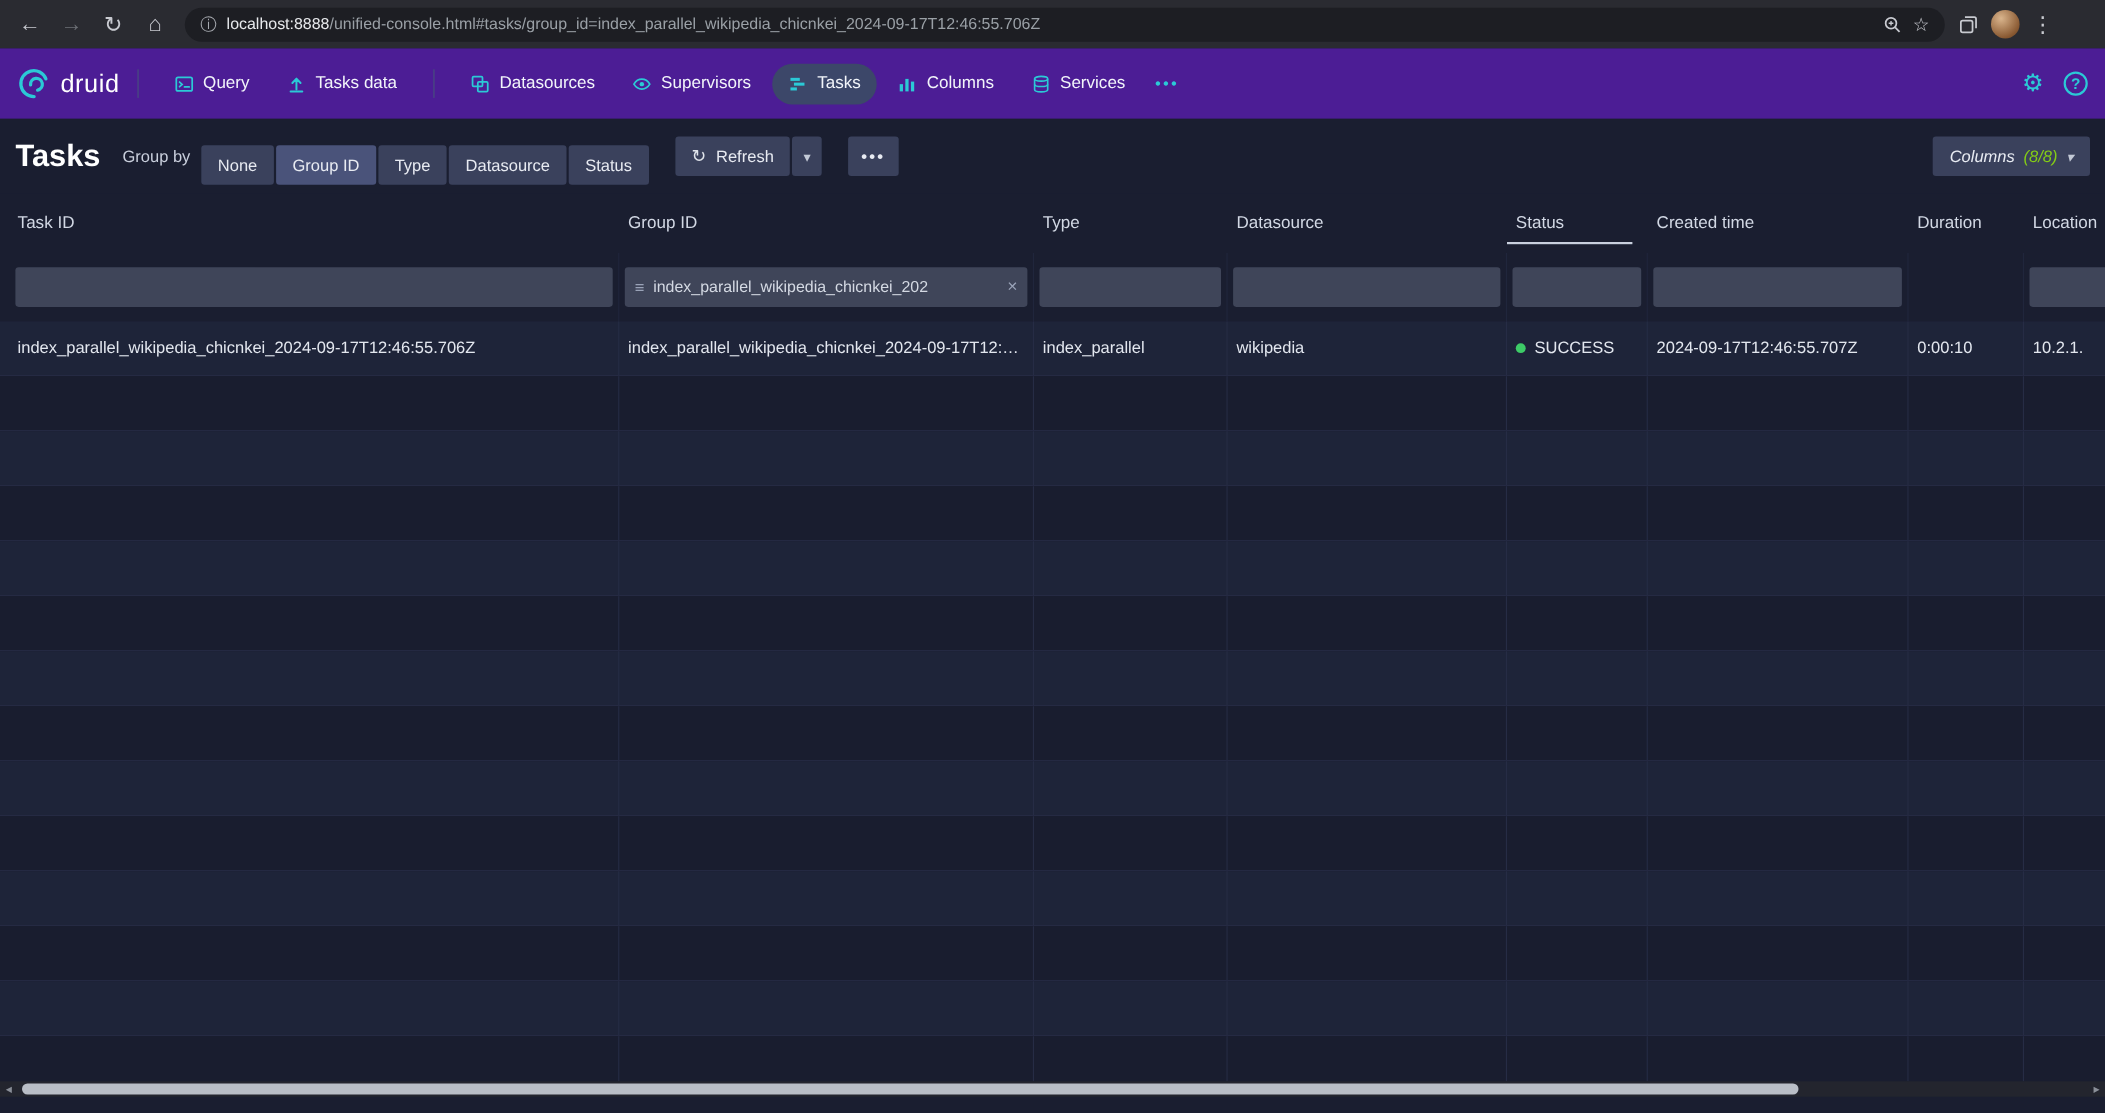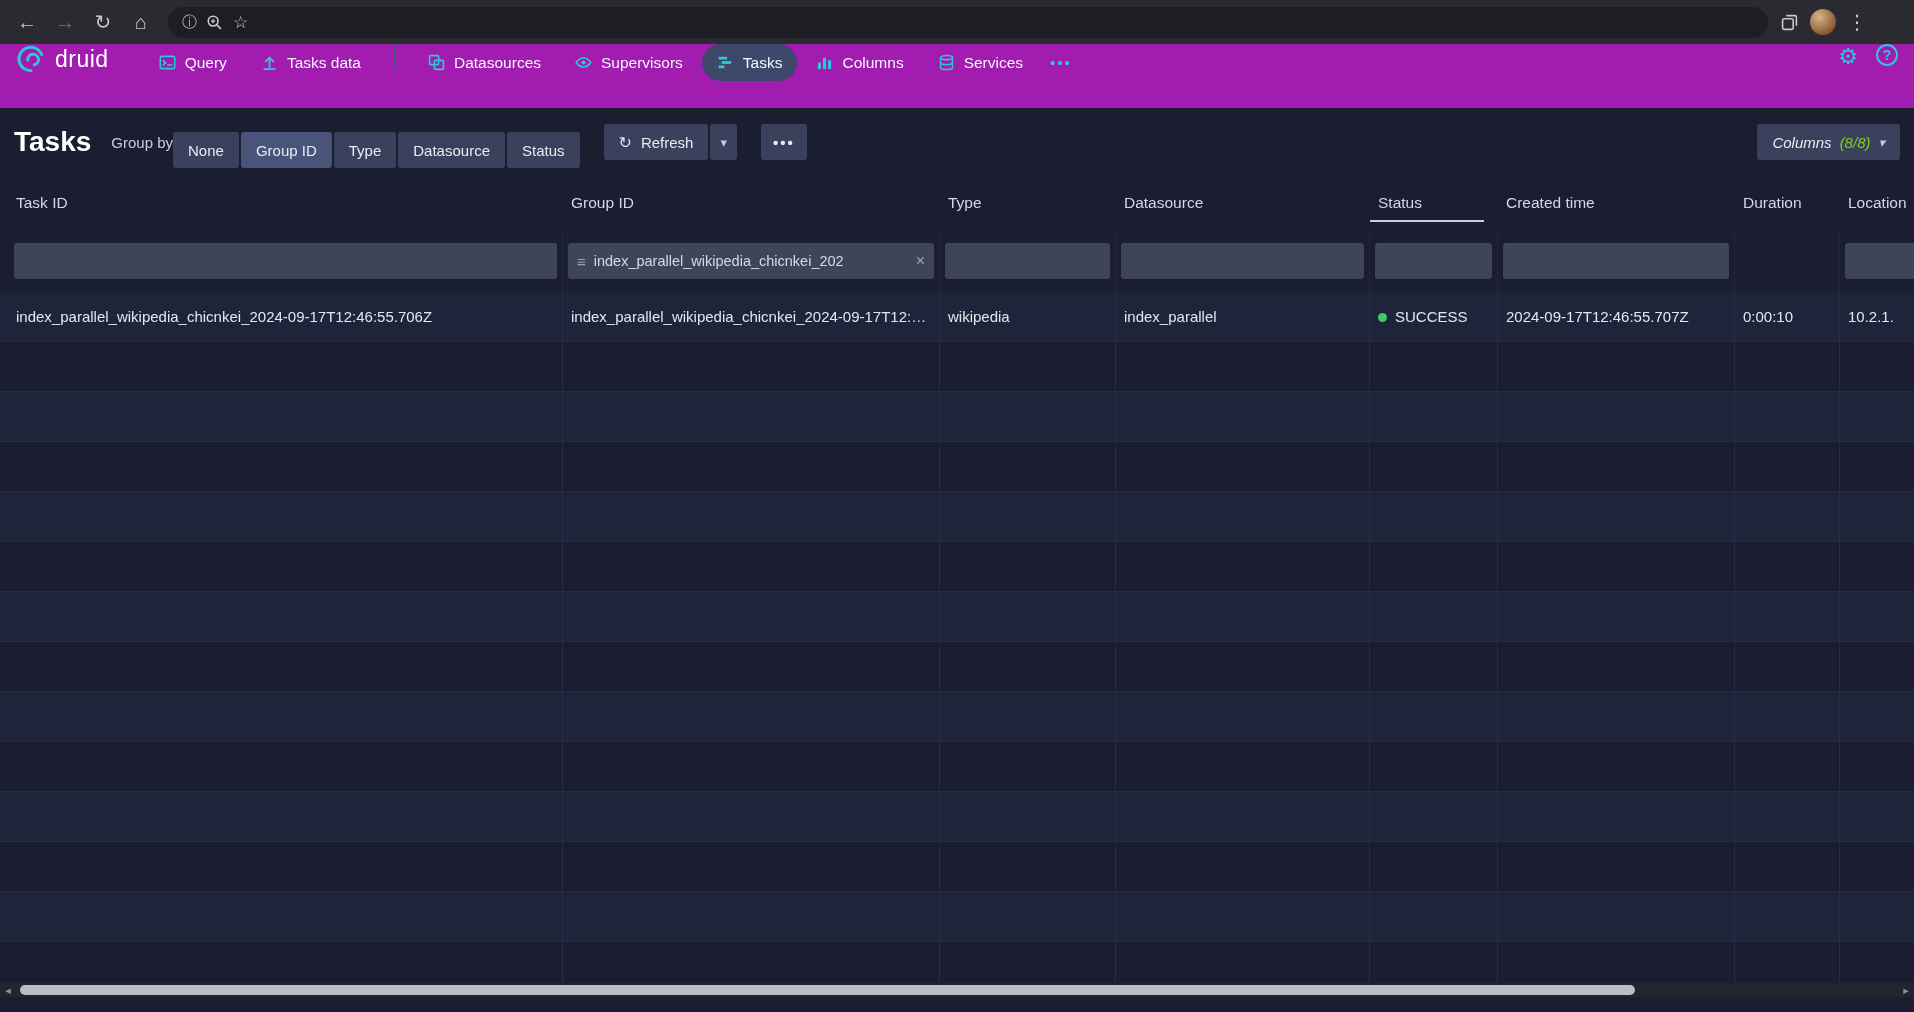--- a/index.html
+++ b/index.html
@@ -18,21 +18,21 @@
   .url-text { font-size:14.5px; white-space:nowrap; overflow:hidden; flex:1; }
   .url-host { color:#E8EAED; }
   .url-path { color:#9AA0A6; }
   .url-right { display:flex; align-items:center; gap:10px; flex:0 0 auto; color:#C8CAD0; }
   .url-right .glyph { font-size:17px; cursor:pointer; }
   .avatar { width:26px; height:26px; border-radius:50%; cursor:pointer; flex:0 0 auto;
             background:radial-gradient(circle at 35% 30%, #D9B48C, #8A5A33 70%, #5D3A1E); }
   svg.mini { display:block; }
 
   
-  .app-header { height:64px; background:#a21caf; display:flex; align-items:flex-start;
+  .app-header { height:64px; background:#4c1d95; display:flex; align-items:center;
                 padding:0 16px; color:#F2F5FA; }
   .brand { display:flex; align-items:center; gap:9px; cursor:pointer; }
   .brand-name { font-size:23px; color:#FFFFFF; letter-spacing:.5px; }
   .logo { color:#2BC9D6; display:flex; }
   .vdiv { width:1px; height:26px; background:#46527D; margin:0 16px; }
   .nav-item { display:flex; align-items:center; gap:9px; padding:0 15px; height:37px;
               border-radius:19px; font-size:15.5px; color:#F2F5FA; cursor:pointer; margin:0 2px;
               white-space:nowrap; }
   .nav-item.active { background:#3C4769; }
   .nav-icon { color:#2BC9D6; display:flex; }
@@ -40,21 +40,21 @@
               display:flex; align-items:center; cursor:pointer; }
   .hdr-spacer { flex:1; }
   .gear { color:#2BC9D6; font-size:22px; cursor:pointer; margin-right:18px; }
   .help { width:22px; height:22px; border-radius:50%; border:2px solid #2BC9D6; color:#2BC9D6;
           font-size:14px; font-weight:bold; display:flex; align-items:center; justify-content:center;
           cursor:pointer; }
 
   
   .control-bar { height:68px; display:flex; align-items:center; padding:0 14px; background:#1A1E30; }
   .page-title { font-size:28px; font-weight:bold; color:#FFFFFF; margin-right:20px; }
-  .groupby-label { font-size:15px; color:#C9CFDC; }
+  .groupby-label { font-size:15px; color:#C9CFDC; margin-right:10px; }
   .btn { background:#3A415C; color:#E8EBF2; font-size:15px; height:36px; display:flex;
          align-items:center; padding:0 15px; border-radius:3px; cursor:pointer; white-space:nowrap; }
   .btn.active { background:#4A537A; }
   .btn-group { display:flex; gap:2px;margin-top:16px; }
   .refresh-group { display:flex; gap:2px; margin-left:24px; }
   .btn .ricon { margin-right:9px; font-size:16px; color:#DFE3EA; }
   .caret-btn { padding:0 10px; font-size:13px; color:#C3C9D6; }
   .more-btn { margin-left:24px; padding:0 12px; letter-spacing:2px; font-weight:bold; }
   .cb-spacer { flex:1; }
   .columns-btn { gap:8px;font-style:italic; }
@@ -105,20 +105,21 @@
 </head>
 <body>
 
 <div class="browser-bar">
   <span class="bicon">←</span>
   <span class="bicon dim">→</span>
   <span class="bicon">↻</span>
   <span class="bicon">⌂</span>
   <div class="urlbar">
     <span class="url-info">ⓘ</span>
+    <span class="url-text"><span class="url-host">localhost:8888</span><span class="url-path">/unified-console.html#tasks/group_id=index_parallel_wikipedia_chicnkei_2024-09-17T12:46:55.706Z</span></span>
     <span class="url-right">
       <span>
         <svg class="mini" width="17" height="17" viewBox="0 0 16 16">
             <circle cx="6.7" cy="6.7" r="4.6" fill="none" stroke="#C8CAD0" stroke-width="1.5"></circle>
             <path d="M10.2 10.2L14 14" stroke="#C8CAD0" stroke-width="1.5"></path>
             <path d="M4.7 6.7h4M6.7 4.7v4" stroke="#C8CAD0" stroke-width="1.2"></path>
           </svg>
       </span>
       <span class="glyph">☆</span>
     </span>
@@ -285,22 +286,22 @@
     <div class="fcell"></div>
     <div class="fcell">
       <div class="filter-box"></div>
     </div>
   </div>
 
   <div class="rows">
     <div class="grid row">
       <div class="td">index_parallel_wikipedia_chicnkei_2024-09-17T12:46:55.706Z</div>
       <div class="td">index_parallel_wikipedia_chicnkei_2024-09-17T12:46:55.706Z</div>
+      <div class="td">index_parallel</div>
       <div class="td">wikipedia</div>
-      <div class="td">index_parallel</div>
       <div class="td"><span class="dot"></span><span>SUCCESS</span></div>
       <div class="td">2024-09-17T12:46:55.707Z</div>
       <div class="td">0:00:10</div>
       <div class="td">10.2.1.</div>
     </div>
 
   <div class="grid row">
     <div class="td"></div>
     <div class="td"></div>
     <div class="td"></div>

